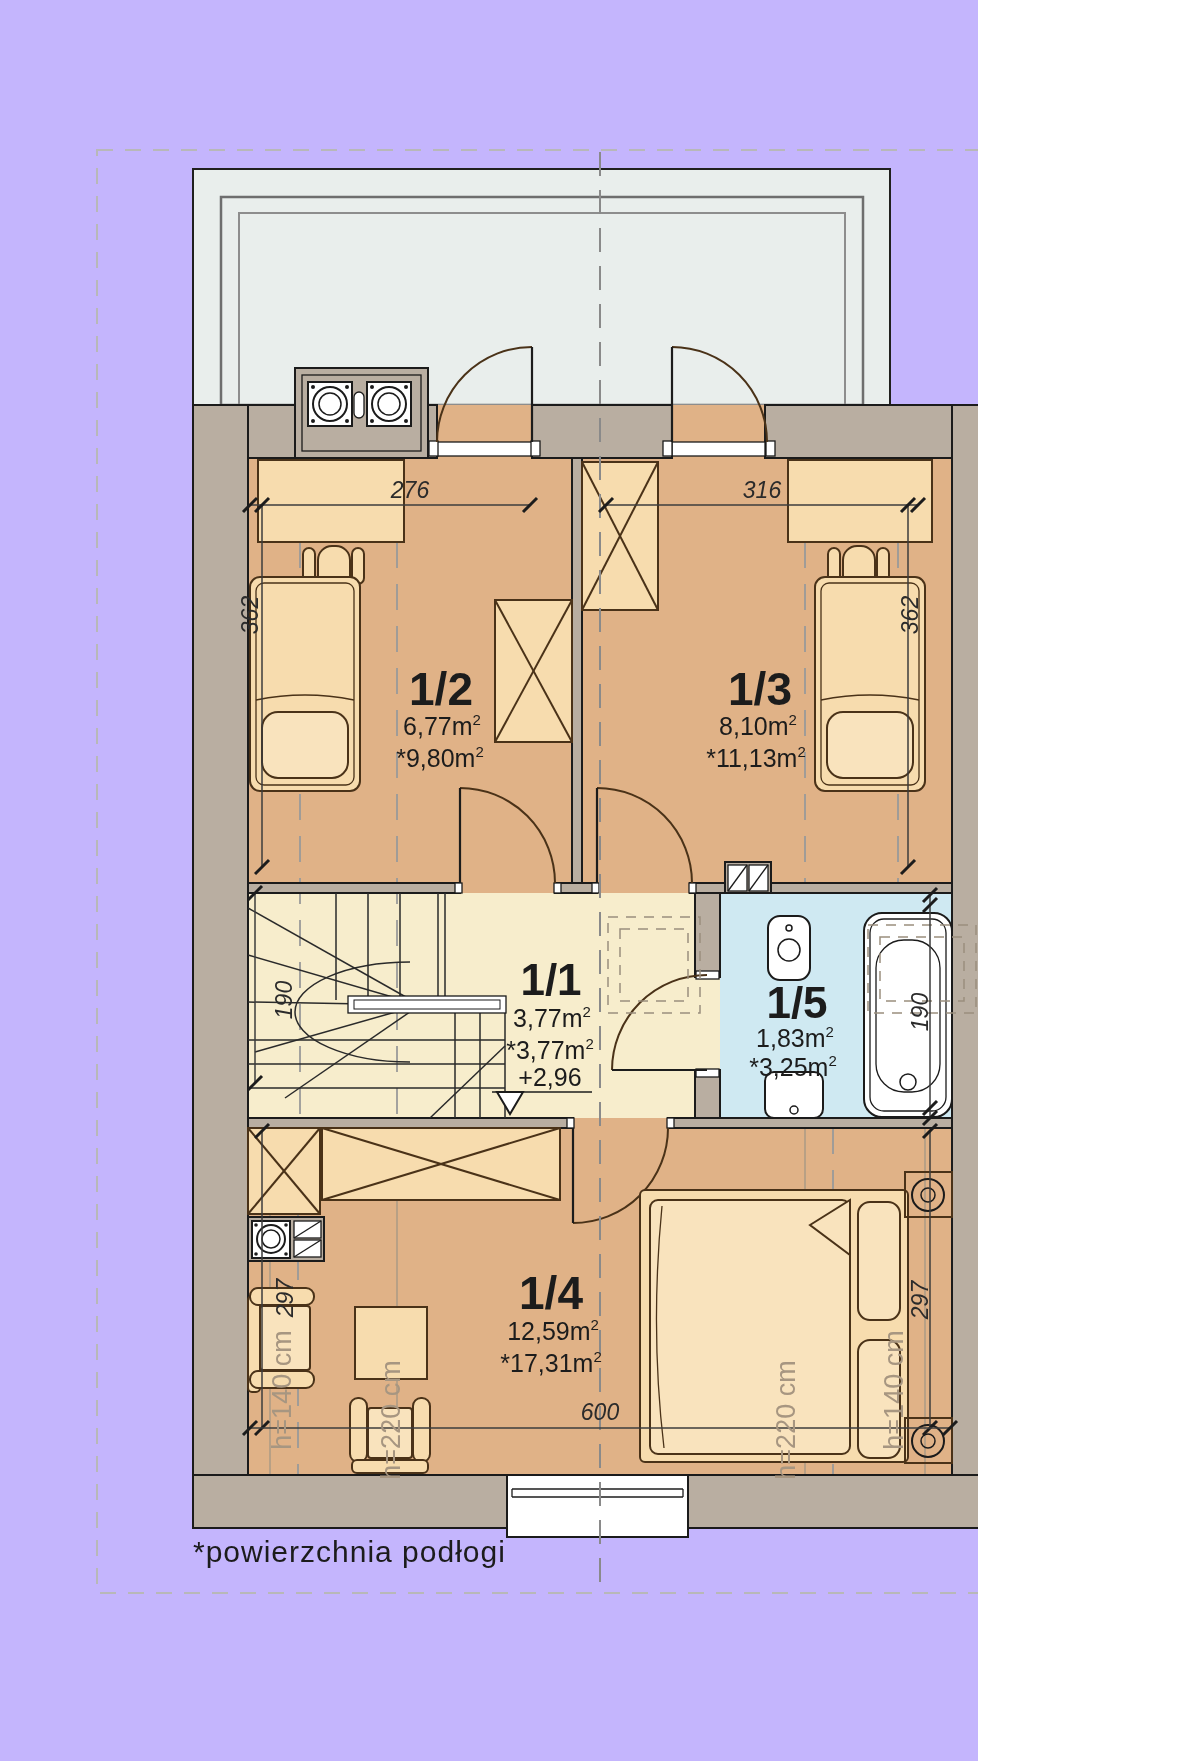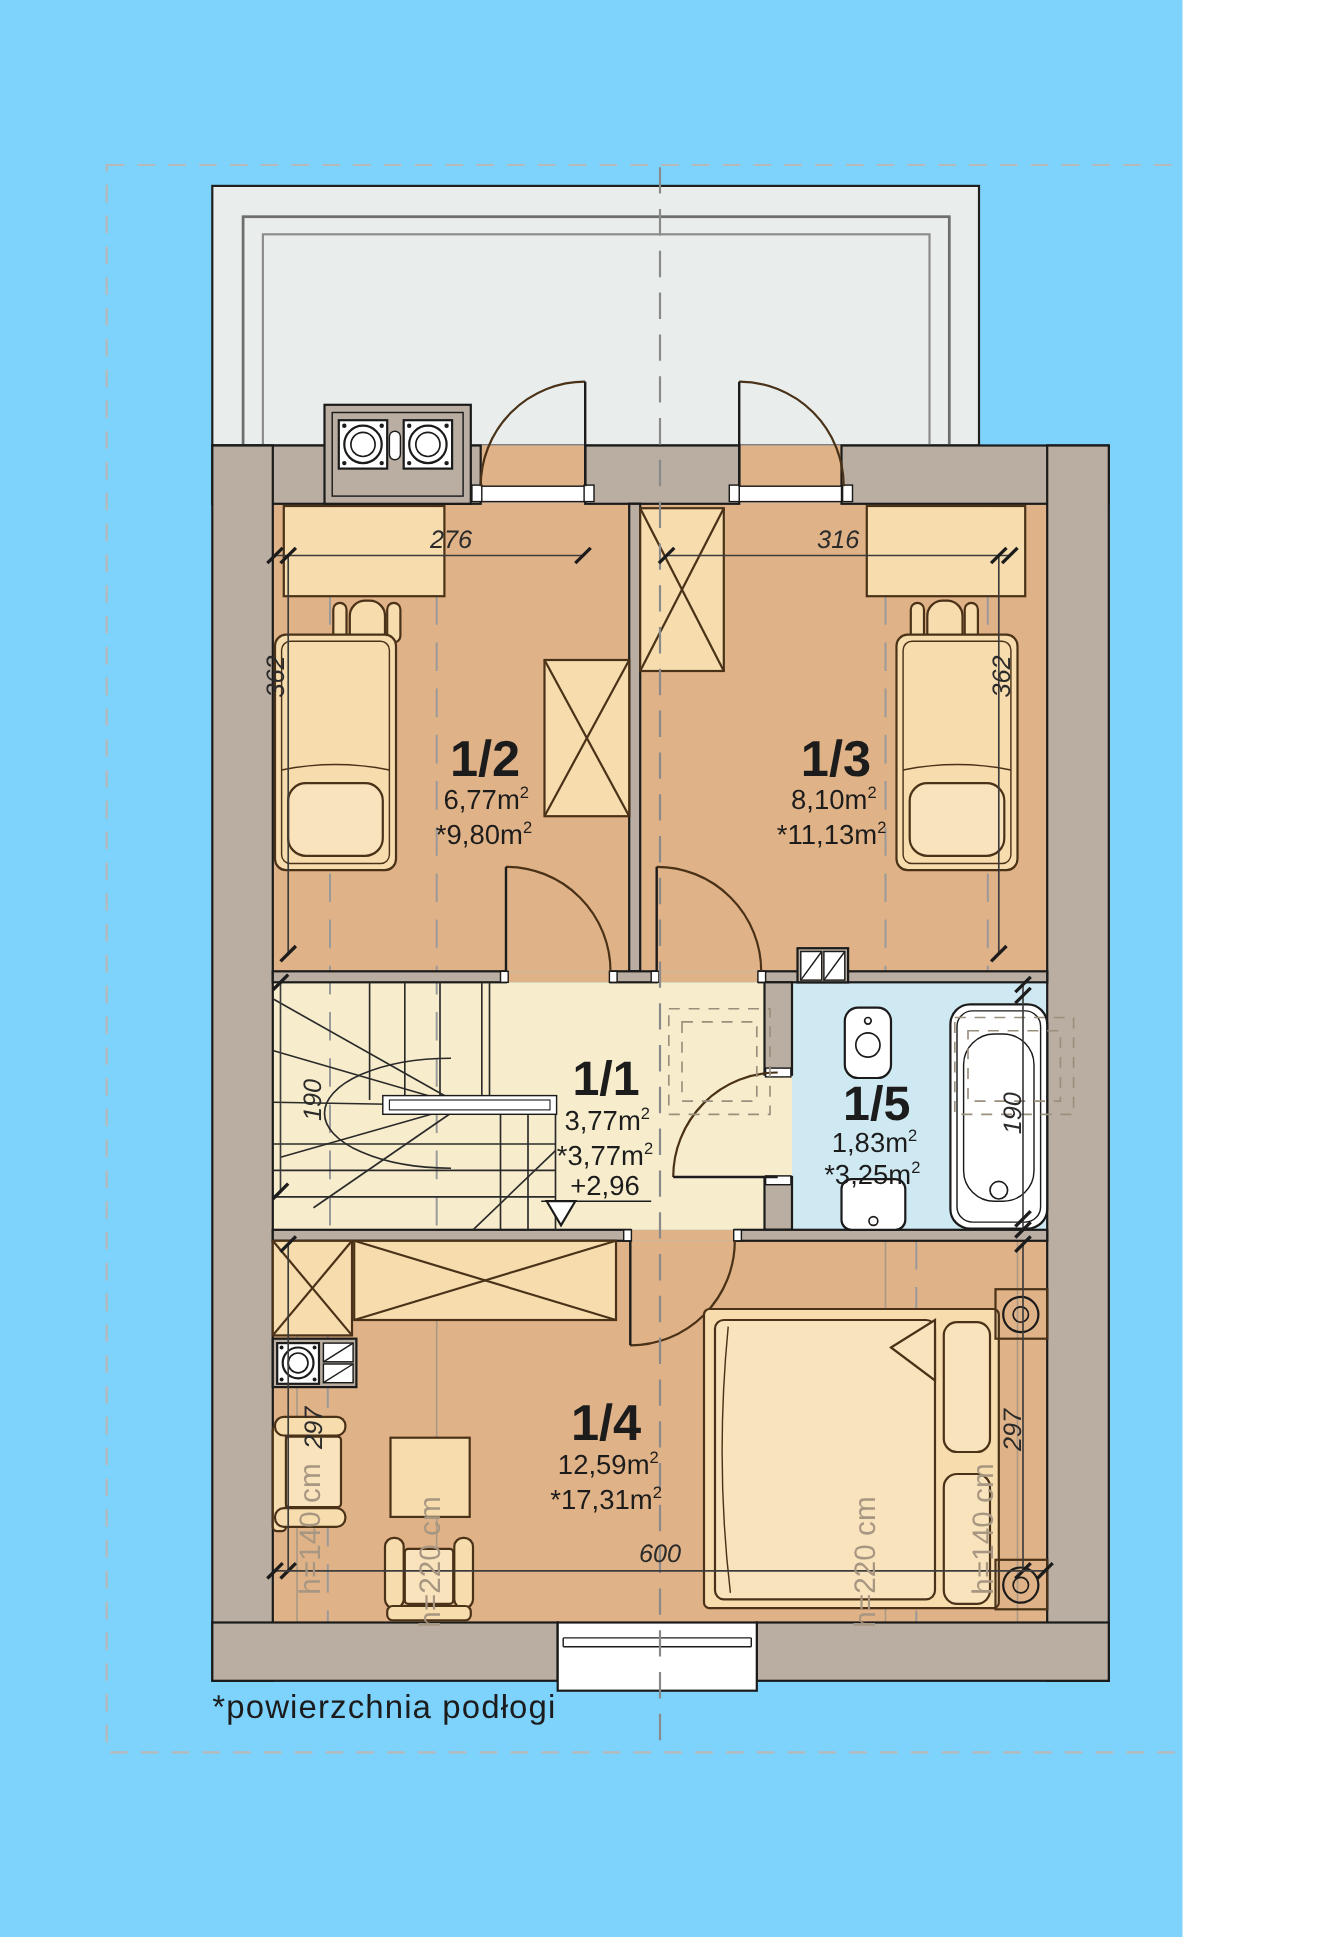--- a/index.html
+++ b/index.html
@@ -1,16 +1,16 @@
 <!DOCTYPE html>
 <html style="--floor: #e0b287; --hall: #f7edcc; --bath: #cfe9f2; --terrace: #e9eeec; --wall: #b9aea1; --furniture: #f7dcae; --furniture_light: #f9e3bd; --accent_text: #a79681;"><head>
 <meta charset="utf-8">
 <style>
   html,body{margin:0;padding:0;background:#ffffff;}
-  .page{width:1075px;height:1761px;position:relative;background:#7dd3fc;overflow:hidden;}
+  .page{width:978px;height:1761px;position:relative;background:#c4b5fd;overflow:hidden;}
   svg text{font-family:"Liberation Sans", sans-serif;}
   .f-floor{fill:var(--floor);}
   .f-hall{fill:var(--hall);}
   .f-bath{fill:var(--bath);}
   .f-terr{fill:var(--terrace);stroke:#20201e;stroke-width:2;}
   .f-wall{fill:var(--wall);stroke:#1b1b1b;stroke-width:2;}
   .f-furn{fill:var(--furniture);stroke:#4a3218;stroke-width:2;}
   .f-furn-lt{fill:var(--furniture_light);stroke:#4a3218;stroke-width:2;}
   .f-white{fill:#ffffff;stroke:#1b1b1b;stroke-width:2;}
   .f-white-thin{fill:#ffffff;stroke:#1b1b1b;stroke-width:1.3;}

